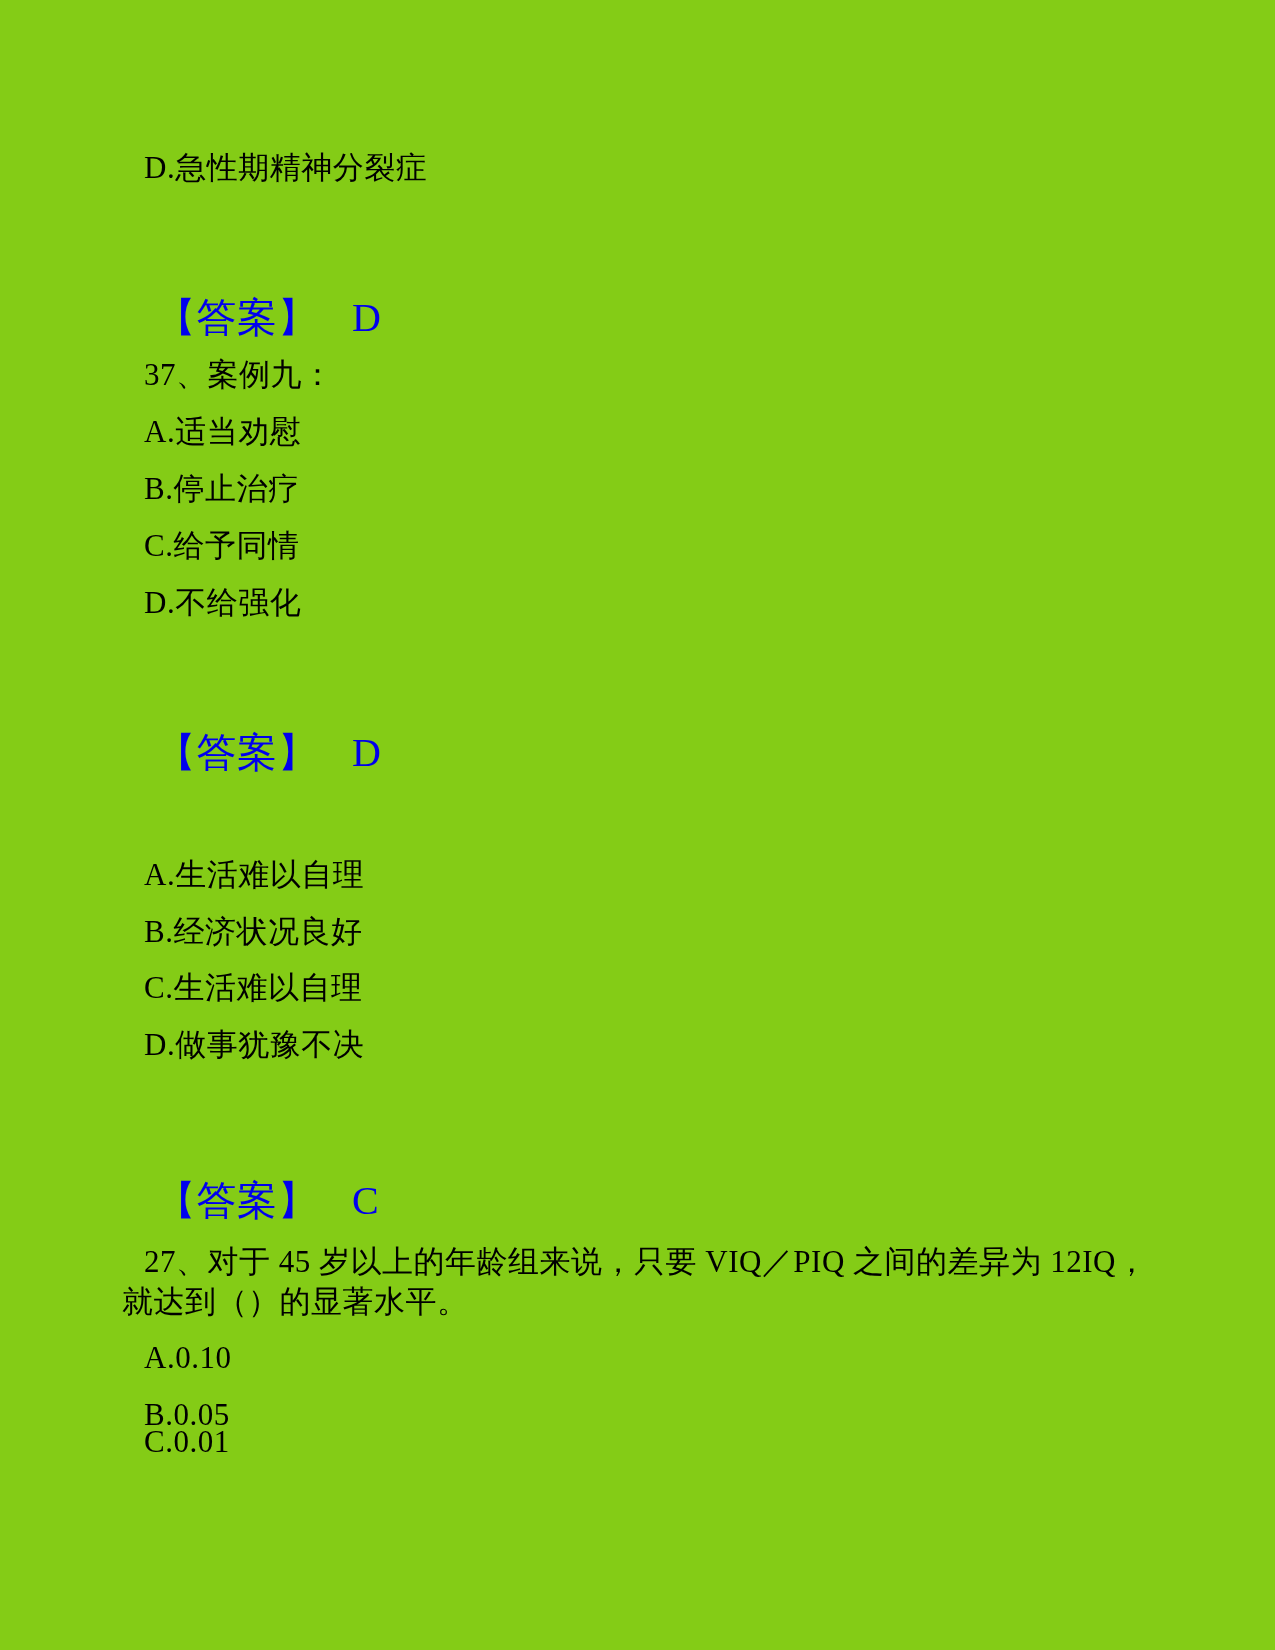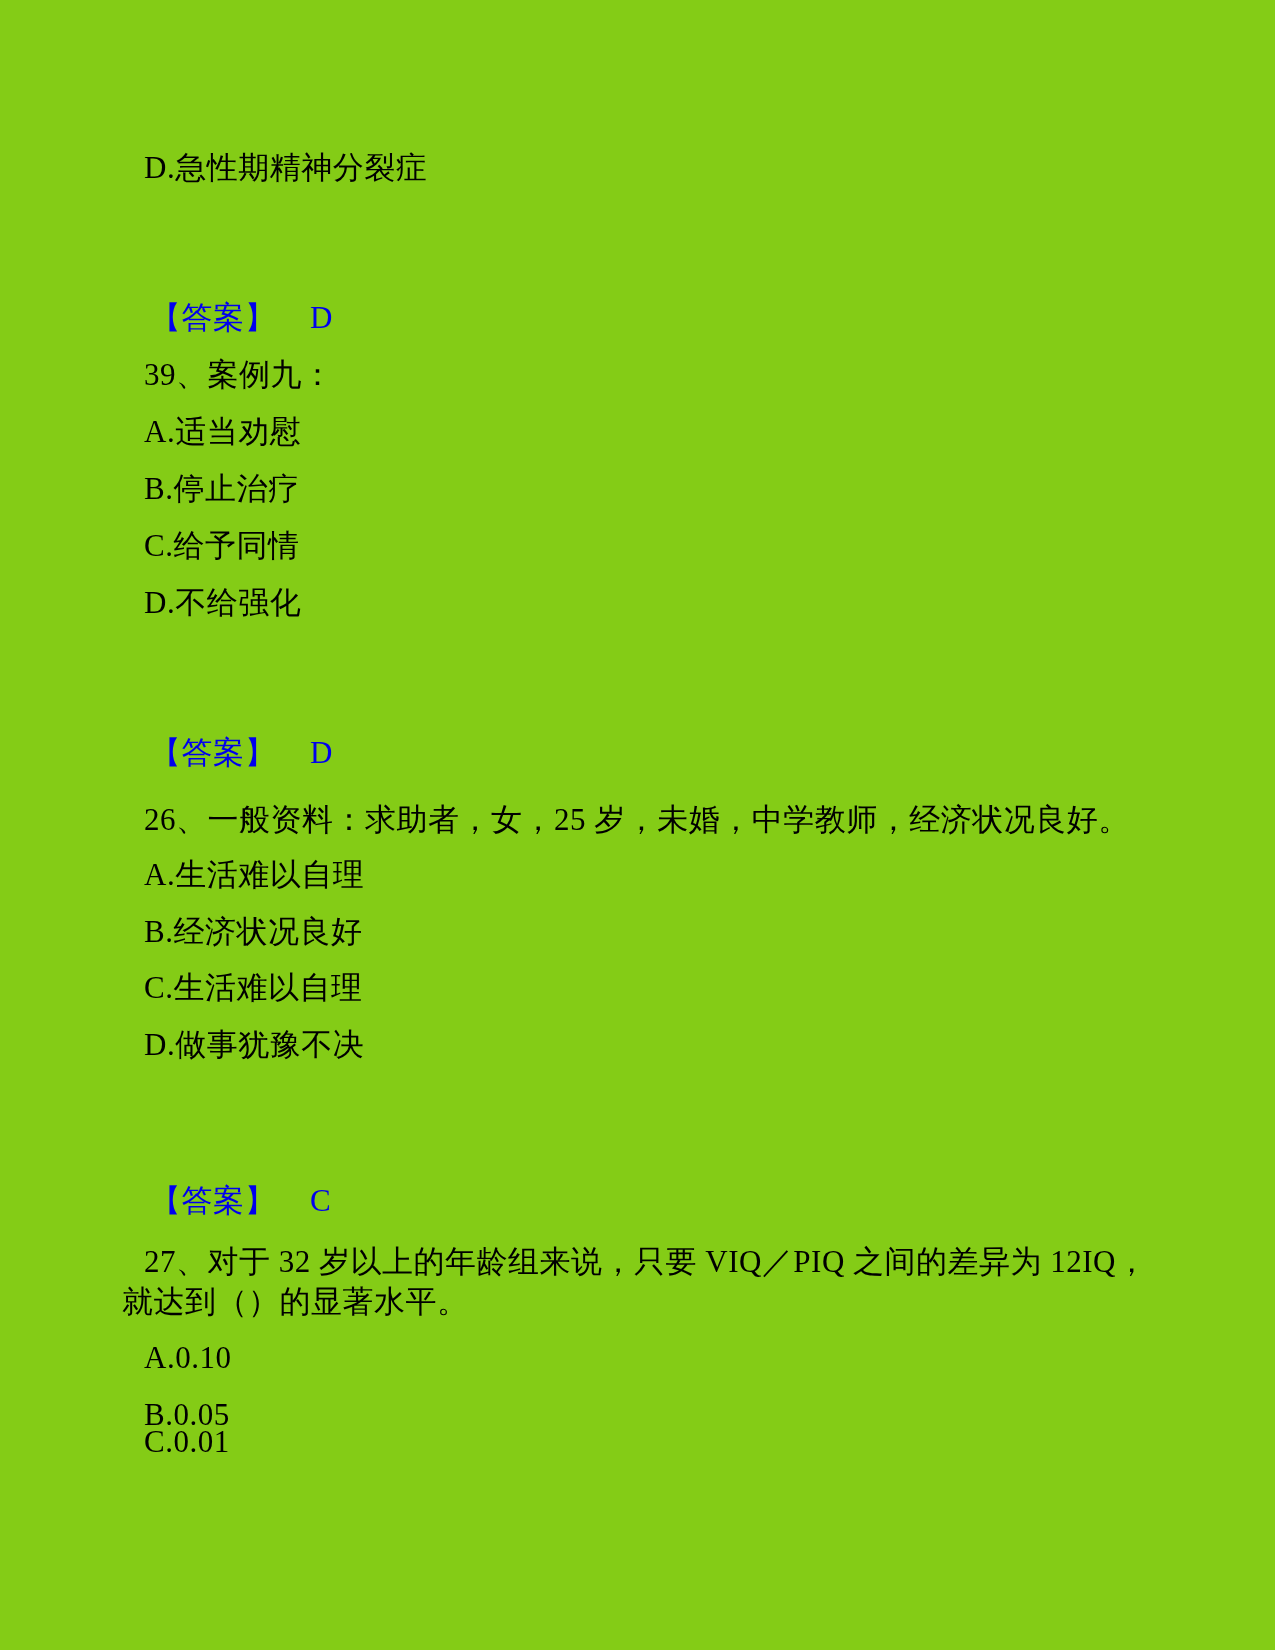--- a/index.html
+++ b/index.html
@@ -20,22 +20,22 @@
     position: absolute;
     left: 144px;
     font-size: 31px;
     line-height: 38px;
     letter-spacing: 0.5px;
     white-space: nowrap;
     color: #000000;
   }
   .answer-line {
     position: absolute;
-    left: 150px;
-    font-size: 31px;
+    left: 156px;
+    font-size: 40px;
     line-height: 38px;
     letter-spacing: 0.5px;
     white-space: nowrap;
     color: #0000ee;
   }
   .answer-line .ans-val {
     display: inline-block;
     margin-left: 34px;
     color: #0000ee;
   }
@@ -54,38 +54,37 @@
 <body>
 
 <div class="page">
 
   <div class="line" style="top:149px">D.急性期精神分裂症</div>
 
   <div class="answer-line" style="top:299px">
     <span>【答案】</span><span class="ans-val">D</span>
   </div>
 
-  <div class="line" style="top:356px">39、案例九：</div>
+  <div class="line" style="top:356px">37、案例九：</div>
   <div class="line" style="top:413px">A.适当劝慰</div>
   <div class="line" style="top:470px">B.停止治疗</div>
   <div class="line" style="top:527px">C.给予同情</div>
   <div class="line" style="top:584px">D.不给强化</div>
 
   <div class="answer-line" style="top:734px">
     <span>【答案】</span><span class="ans-val">D</span>
   </div>
 
-  <div class="line" style="top:801px">26、一般资料：求助者，女，25 岁，未婚，中学教师，经济状况良好。</div>
   <div class="line" style="top:856px">A.生活难以自理</div>
   <div class="line" style="top:913px">B.经济状况良好</div>
   <div class="line" style="top:969px">C.生活难以自理</div>
   <div class="line" style="top:1026px">D.做事犹豫不决</div>
 
   <div class="answer-line" style="top:1182px">
     <span>【答案】</span><span class="ans-val">C</span>
   </div>
 
-  <div class="para" style="top:1242px">27、对于 32 岁以上的年龄组来说，只要 VIQ／PIQ 之间的差异为 12IQ，就达到（）的显著水平。</div>
+  <div class="para" style="top:1242px">27、对于 45 岁以上的年龄组来说，只要 VIQ／PIQ 之间的差异为 12IQ，就达到（）的显著水平。</div>
   <div class="line" style="top:1339px">A.0.10</div>
   <div class="line" style="top:1396px">B.0.05</div>
   <div class="line" style="top:1423px">C.0.01</div>
 
 </div>
 
 </body></html>

